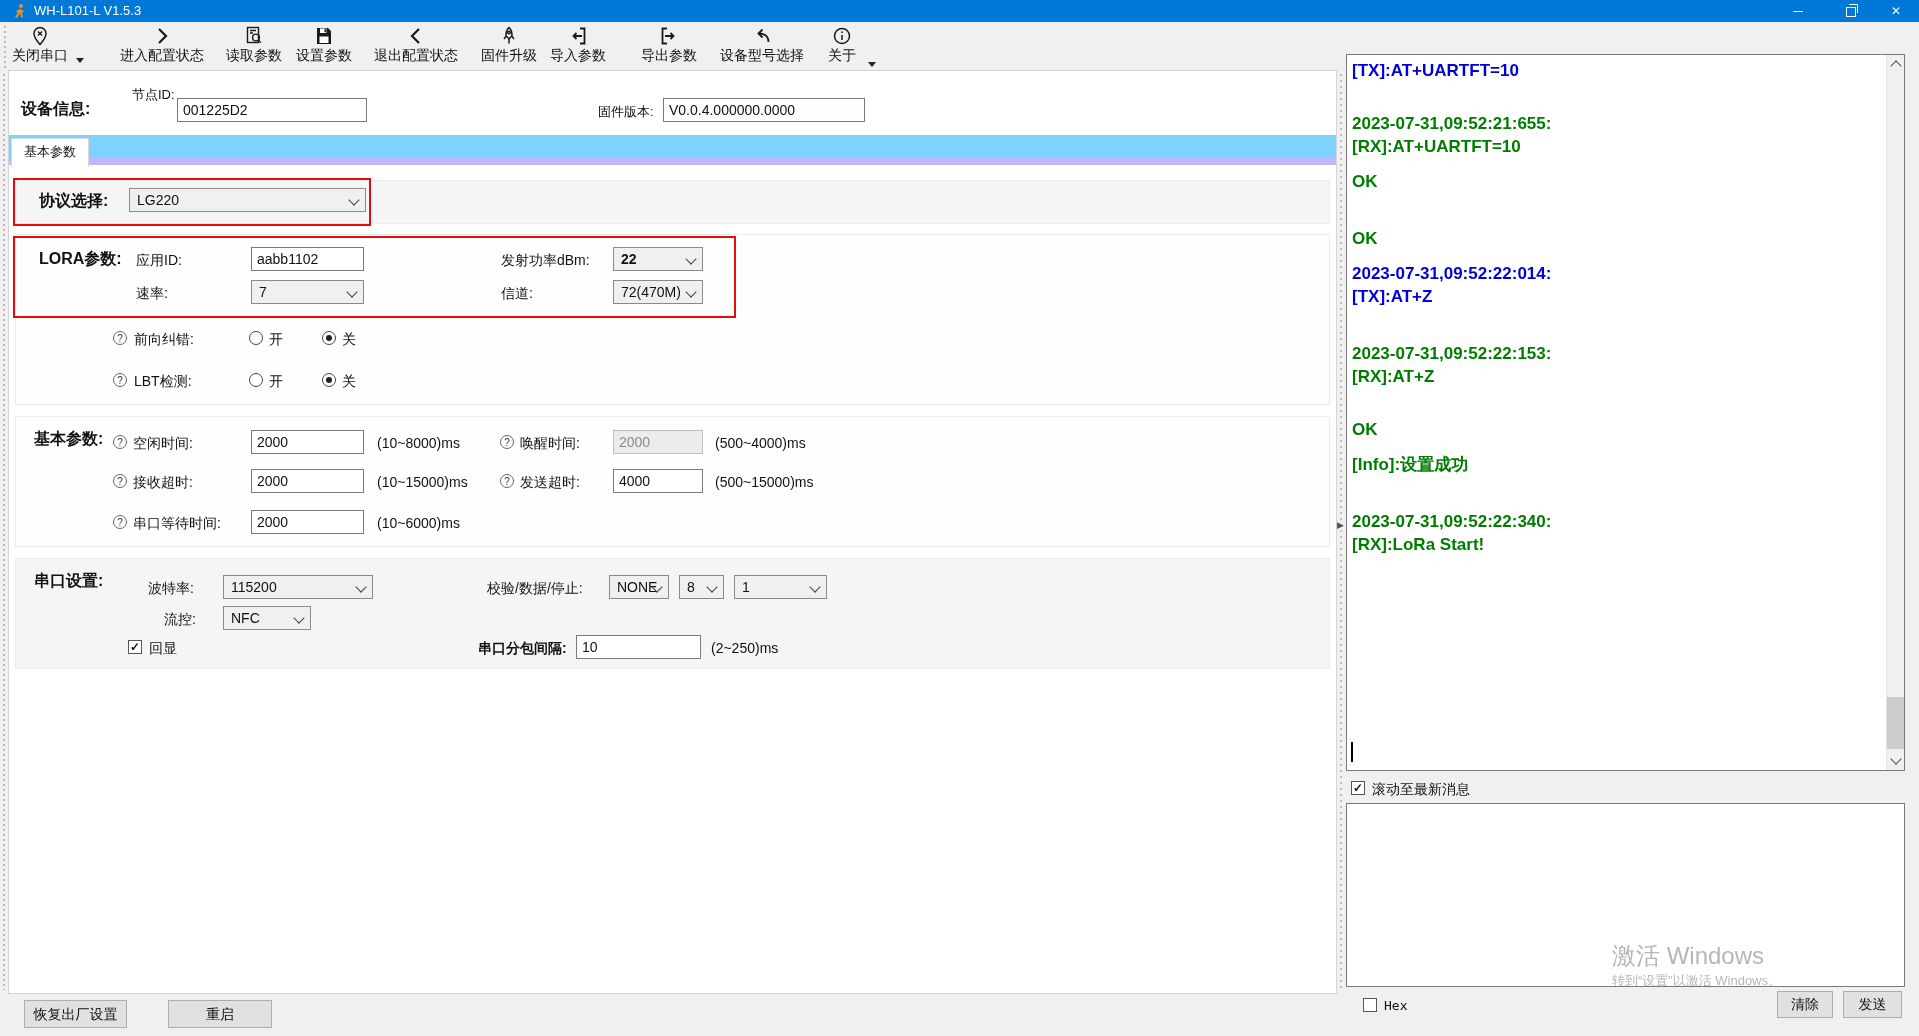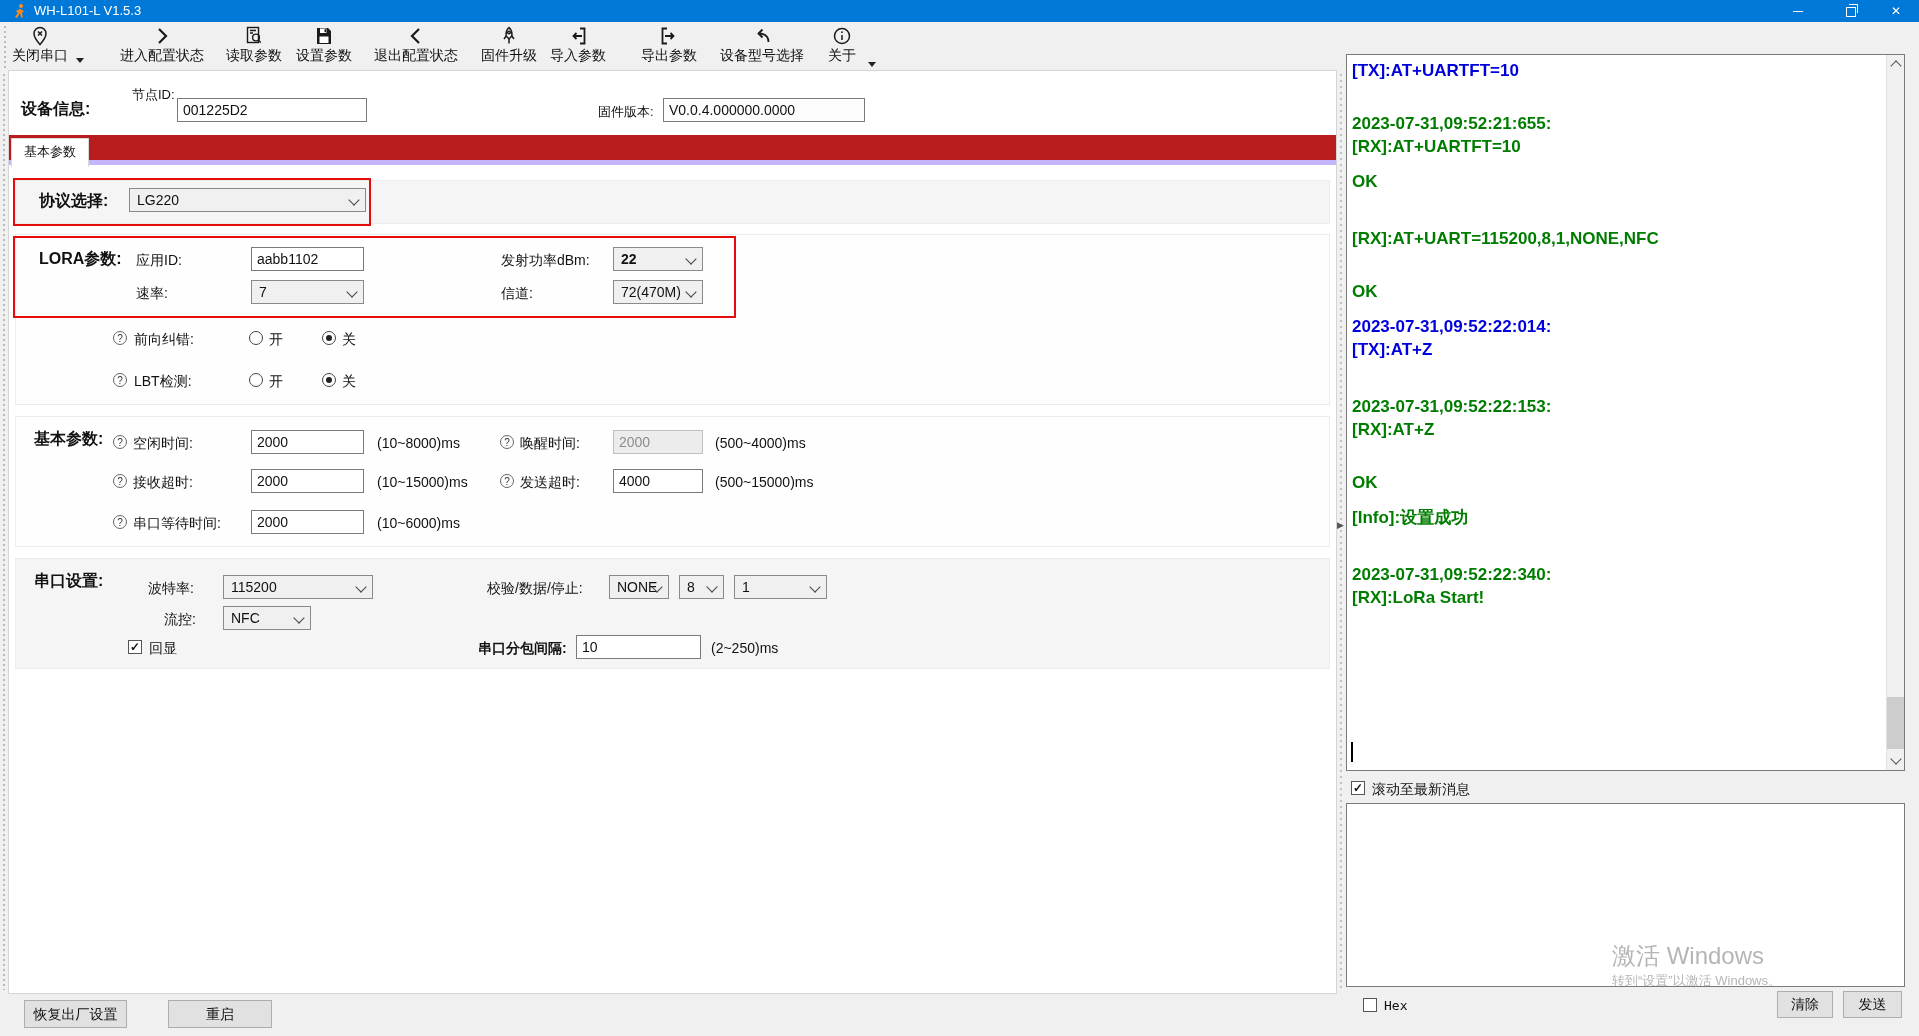--- a/index.html
+++ b/index.html
@@ -26,21 +26,21 @@
   .tbitem .tblabel{font-size:14px;color:#111;white-space:nowrap;}
   .caret{position:absolute;width:0;height:0;border-left:4px solid transparent;border-right:4px solid transparent;border-top:5px solid #222;}
   .gripdots{background-image:repeating-linear-gradient(to bottom,#b9b9b9 0 2px,transparent 2px 5px);width:2px;}
 
   
   .form-panel{left:8px;top:70px;width:1329px;height:924px;background:#fff;border:1px solid #d5d5d5;box-sizing:border-box;}
   .lbl{position:absolute;font-size:14px;white-space:nowrap;}
   .biglbl{position:absolute;font-size:16px;font-weight:bold;white-space:nowrap;}
   .range{position:absolute;font-size:14px;color:#111;white-space:nowrap;}
 
-  .tabstrip{position:absolute;left:0;top:64px;width:1327px;height:30px;border-bottom:5px solid #c4b5fd;background:#b91c1c;box-sizing:border-box;}
+  .tabstrip{position:absolute;left:0;top:64px;width:1327px;height:30px;border-bottom:7px solid #c4b5fd;background:#7dd3fc;box-sizing:border-box;}
   .tab{position:absolute;left:2px;top:3px;width:76px;height:28px;background:#fff;border:1px solid #d9d9d9;border-bottom:none;font-size:13px;text-align:center;line-height:26px;}
 
   .section{position:absolute;left:6px;width:1315px;box-sizing:border-box;border:1px solid #ececec;}
   .sec-gray{background:#f5f5f5;}
   .sec-white{background:#fefefe;}
   .redrect{position:absolute;border:2px solid #e60c0c;box-sizing:border-box;pointer-events:none;z-index:5;}
 
   .tinput{position:absolute;box-sizing:border-box;height:24px;border:1px solid #7a7a7a;background:#fff;font-family:"Liberation Sans",sans-serif;font-size:14px;padding:0 5px;color:#111;}
   .tinput:disabled{background:#ececec;color:#8d8d8d;border-color:#bfbfbf;}
   .combo{position:absolute;box-sizing:border-box;height:24px;border:1px solid #8a8a8a;background:#f0f0f0;font-size:14px;line-height:22px;padding-left:7px;cursor:default;}
@@ -305,21 +305,20 @@
         <div class="log-line">[TX]:AT+UARTFT=10</div>
       </div>
       <div class="log-entry c-green">
         <div class="log-line">2023-07-31,09:52:21:655:</div>
         <div class="log-line">[RX]:AT+UARTFT=10</div>
       </div>
       <div class="log-entry c-green">
         <div class="log-line">OK</div>
       </div>
       <div class="log-entry c-green">
-        <div class="log-line">[RX]:AT+UART=115200,8,1,NONE,NFC</div>
       </div>
       <div class="log-entry c-green">
         <div class="log-line">OK</div>
       </div>
       <div class="log-entry c-blue">
         <div class="log-line">2023-07-31,09:52:22:014:</div>
         <div class="log-line">[TX]:AT+Z</div>
       </div>
       <div class="log-entry c-green">
         <div class="log-line">2023-07-31,09:52:22:153:</div>

